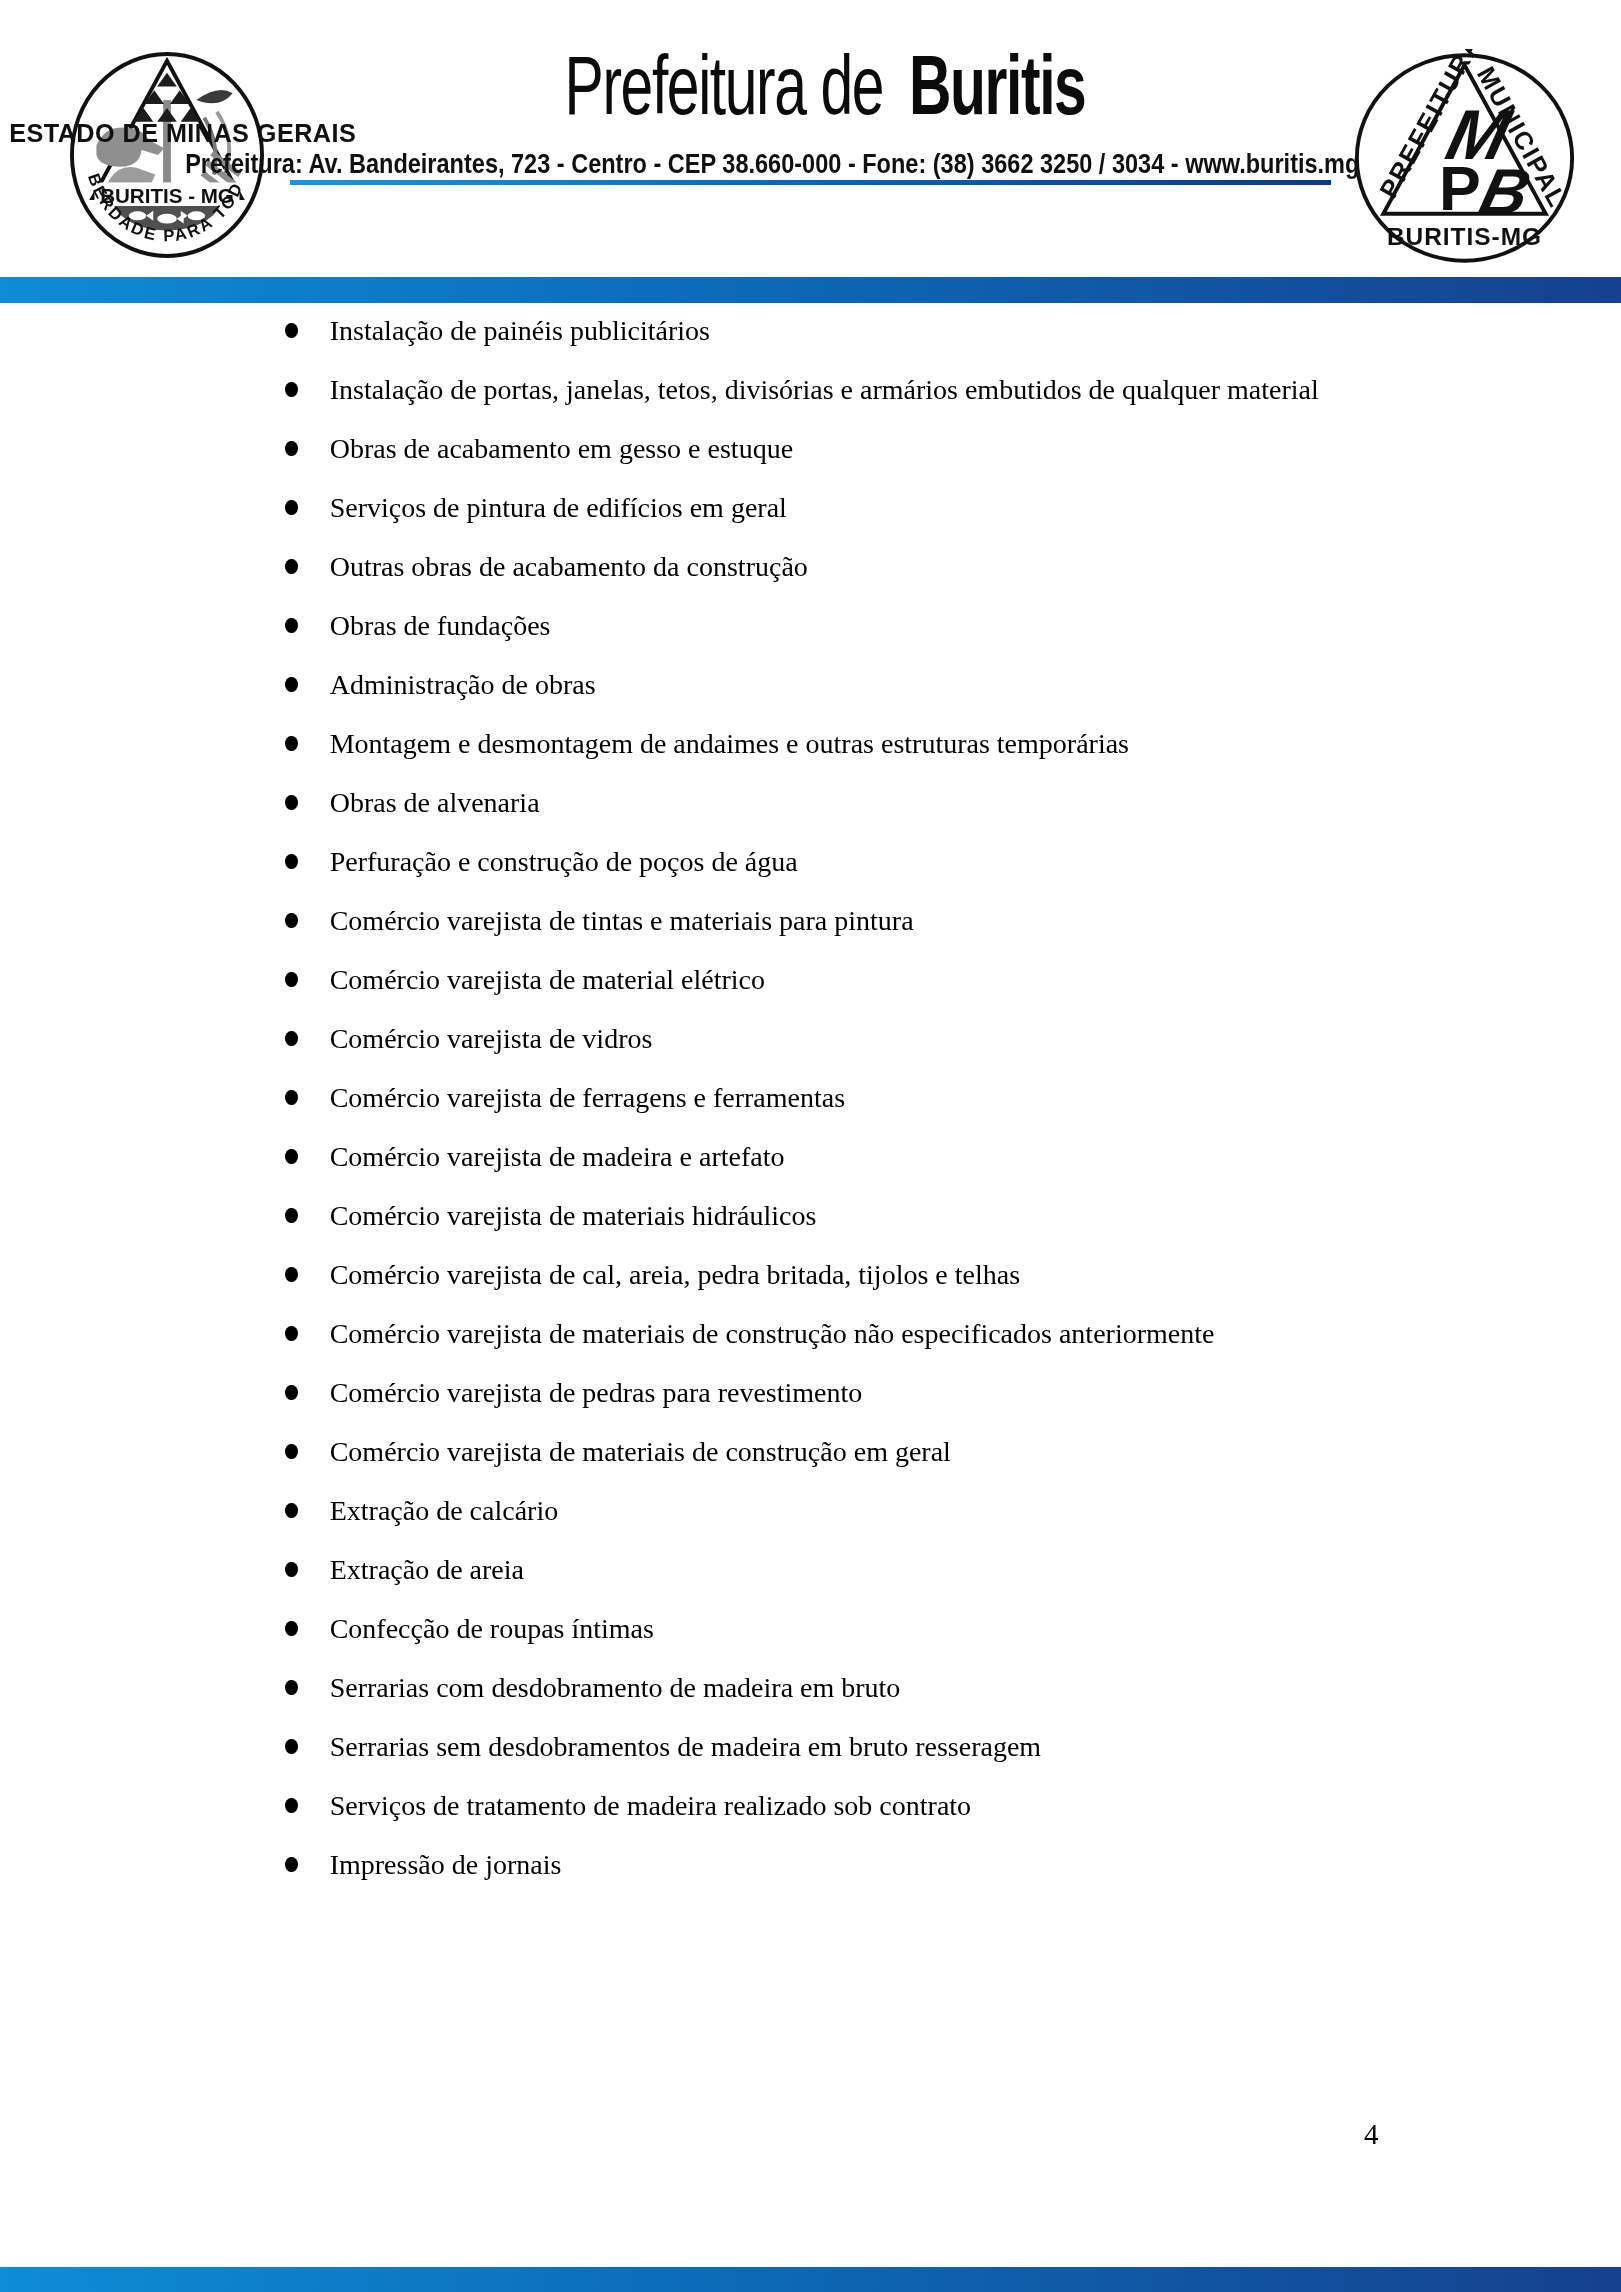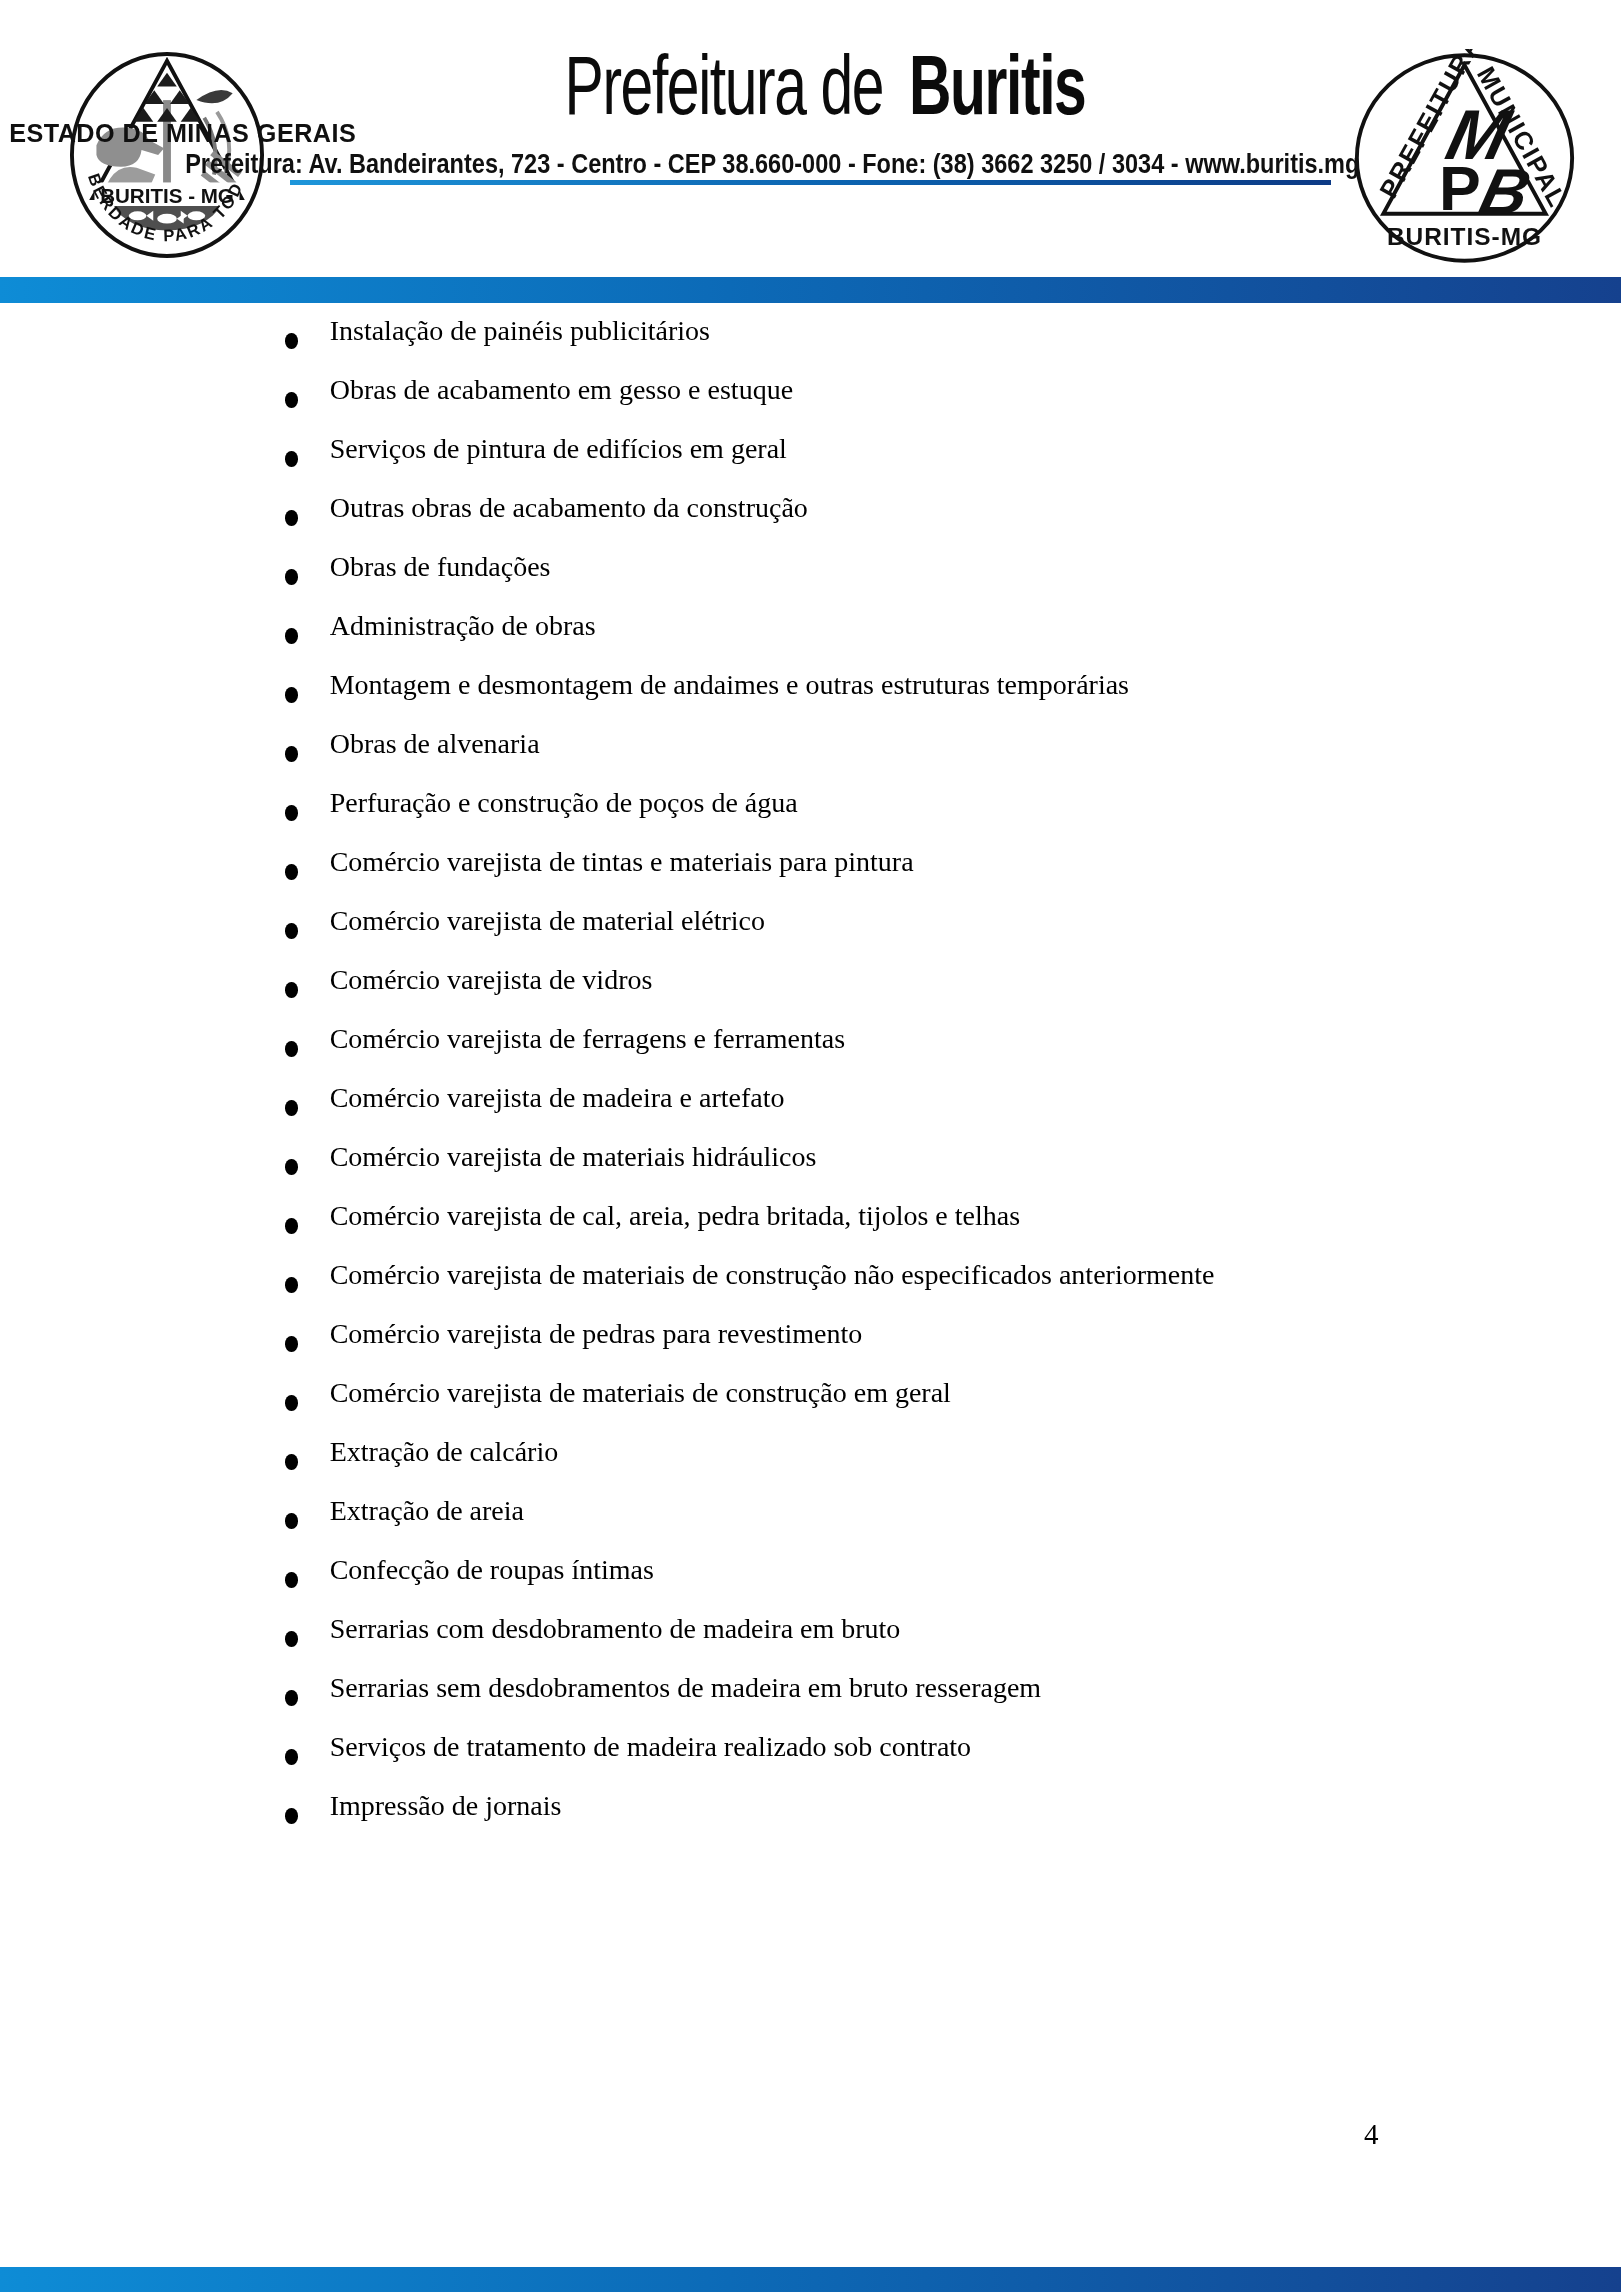--- a/index.html
+++ b/index.html
@@ -42,21 +42,21 @@
   }
   .band {
     position:absolute; left:0; width:1621px; height:25.5px;
     background:linear-gradient(to right,#0e8cd6 0%,#0c6ab7 45%,#15418e 100%);
   }
   .band-top    { top:277px; }
   .band-bottom { top:2267px; }
 
   
   .list { position:absolute; left:285px; top:301px; width:1123px; }
-  .item { display:flex; align-items:center; }
+  .item { display:flex; align-items:flex-start; }
   .bullet {
     flex:0 0 auto; width:12.7px; height:15.7px; border-radius:50%;
     background:#000; margin:21.6px 32px 0 0;
   }
   .item-text {
     flex:1 1 auto; font-size:28px; line-height:59px;
     text-align:justify; text-justify:inter-word; hyphens:none;
   }
 
   .page-number { position:absolute; left:1364px; top:2117px; font-size:29px; line-height:35px; }
@@ -146,20 +146,24 @@
     </g>
     <text class="seal-text" x="116" y="200" text-anchor="middle" font-size="25" font-weight="700" letter-spacing="1">BURITIS-MG</text>
   </svg>
 
   <div class="list">
     <div class="item">
       <span class="bullet"></span>
       <div class="item-text">Instalação de painéis publicitários</div>
     </div>
 
+    <div class="item">
+      <span class="bullet"></span>
+      <div class="item-text">Instalação de portas, janelas, tetos, divisórias e armários embutidos de qualquer material</div>
+    </div>
 
     <div class="item">
       <span class="bullet"></span>
       <div class="item-text">Obras de acabamento em gesso e estuque</div>
     </div>
 
     <div class="item">
       <span class="bullet"></span>
       <div class="item-text">Serviços de pintura de edifícios em geral</div>
     </div>

